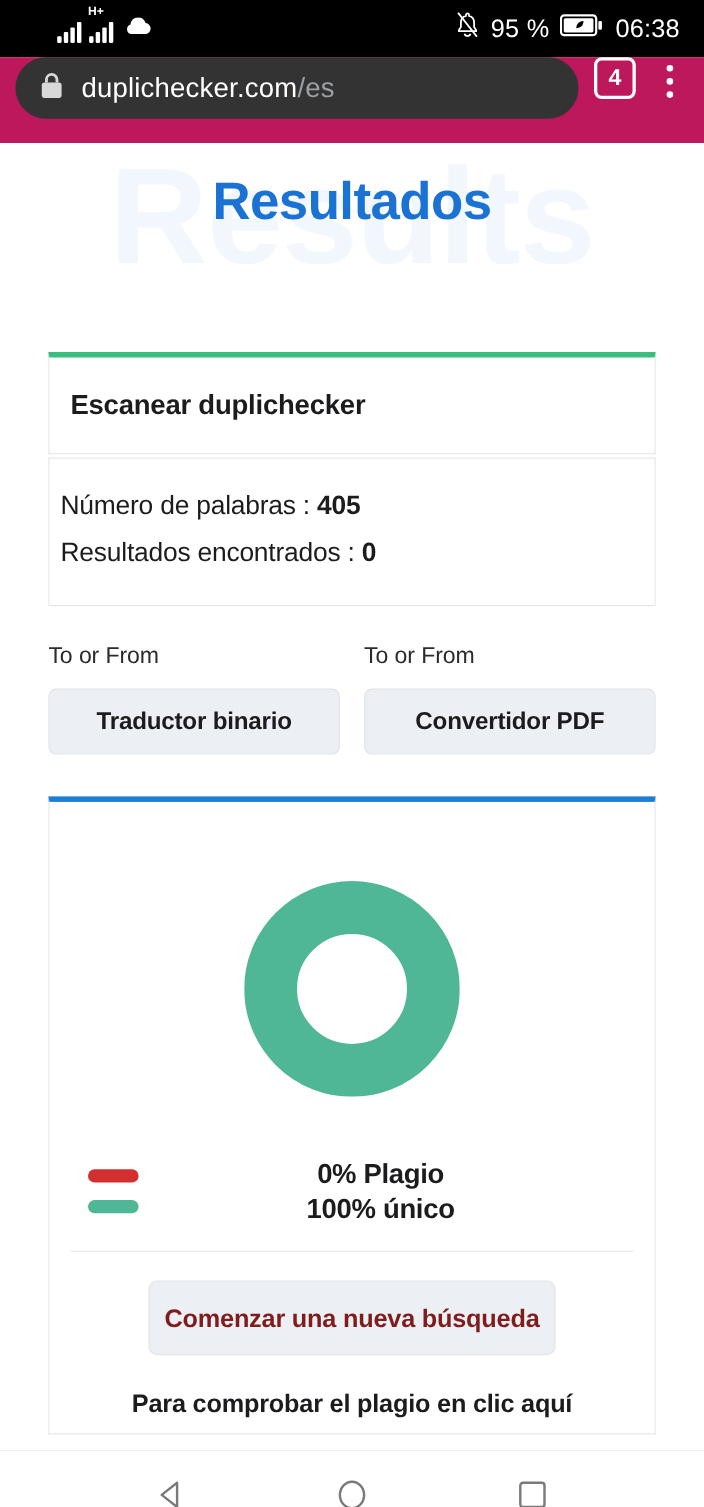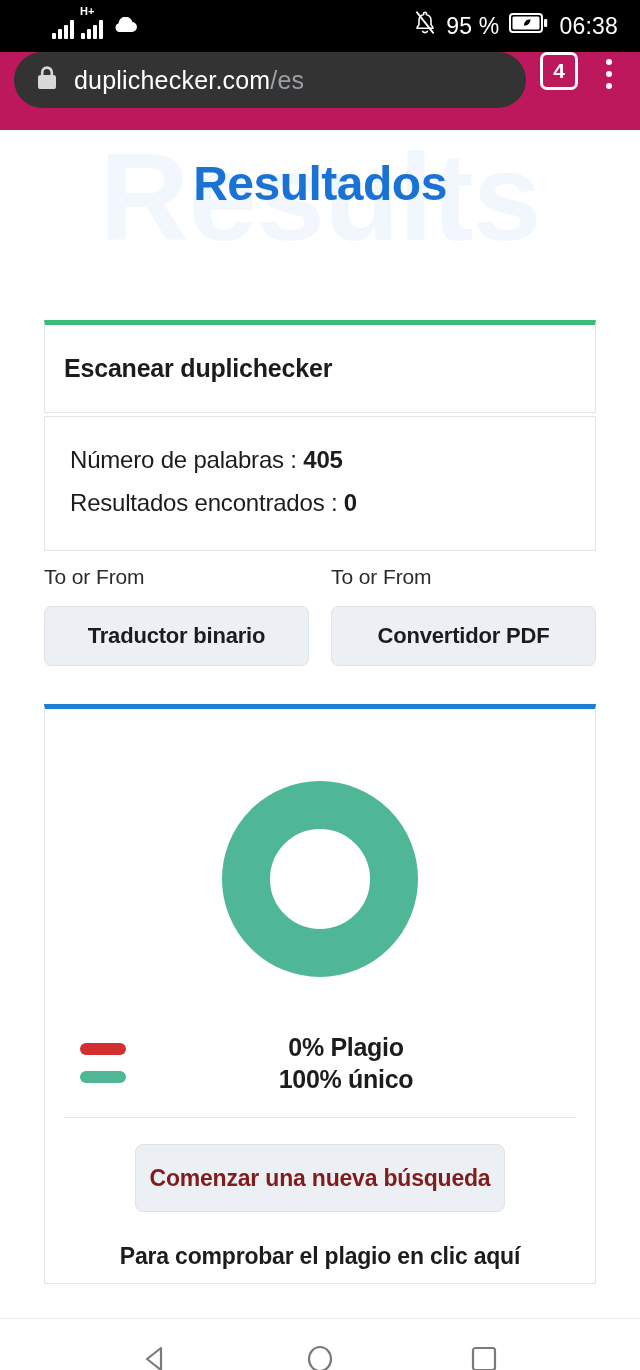--- a/index.html
+++ b/index.html
@@ -141,21 +141,21 @@
     padding: 0 19px;
   }
   .scan-props .label {
     font-size: 25px;
     font-weight: 700;
     color: #1c1c1e;
     letter-spacing: -.2px;
   }
 
   .stats {
-    padding: 22px 25px 26px;
+    padding: 22px 10px 26px;
     margin-top: 3px;
   }
   .stats .line {
     font-size: 24px;
     color: #1c1c1e;
     font-weight: 400;
     line-height: 1.78;
     letter-spacing: -.2px;
   }
   .stats .line b { font-weight: 700; }
@@ -164,20 +164,21 @@
     display: flex;
     gap: 22px;
     margin-top: 14px;
   }
   .tool-col { flex: 1; min-width: 0; }
   .tool-col .cap {
     font-size: 21px;
     color: #2b2b2d;
     margin-bottom: 17px;
     letter-spacing: -.1px;
+    margin-top: 20px;
   }
   .tool-btn {
     width: 100%;
     height: 60px;
     background: #eceff3;
     border: 1px solid #dfe3e8;
     border-radius: 7px;
     font-family: "Liberation Sans", sans-serif;
     font-size: 22px;
     font-weight: 700;

